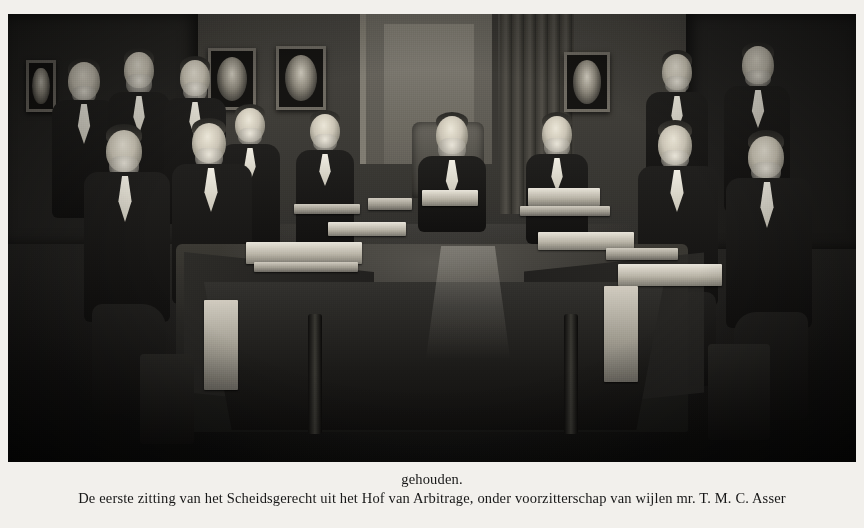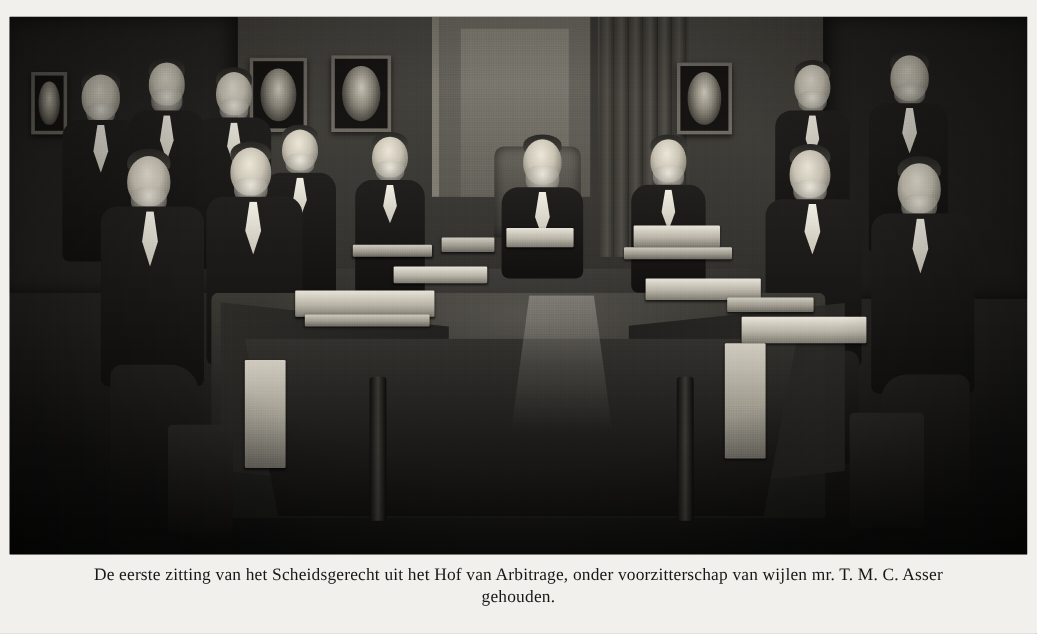--- a/index.html
+++ b/index.html
@@ -390,17 +390,17 @@
 
       <div class="chair" style="left:700px; top:330px; width:62px; height:96px;"></div>
       <div class="chair" style="left:132px; top:340px; width:54px; height:90px;"></div>
 
       <div class="vignette"></div>
       <div class="grain"></div>
     </div>
   </div>
 
   <div class="caption">
+    <div>gehouden.</div>
     <div>De eerste zitting van het Scheidsgerecht uit het Hof van Arbitrage, onder voorzitterschap van wijlen mr. T. M. C. Asser</div>
-    <div>gehouden.</div>
   </div>
 
 </div>
 
 </body></html>

